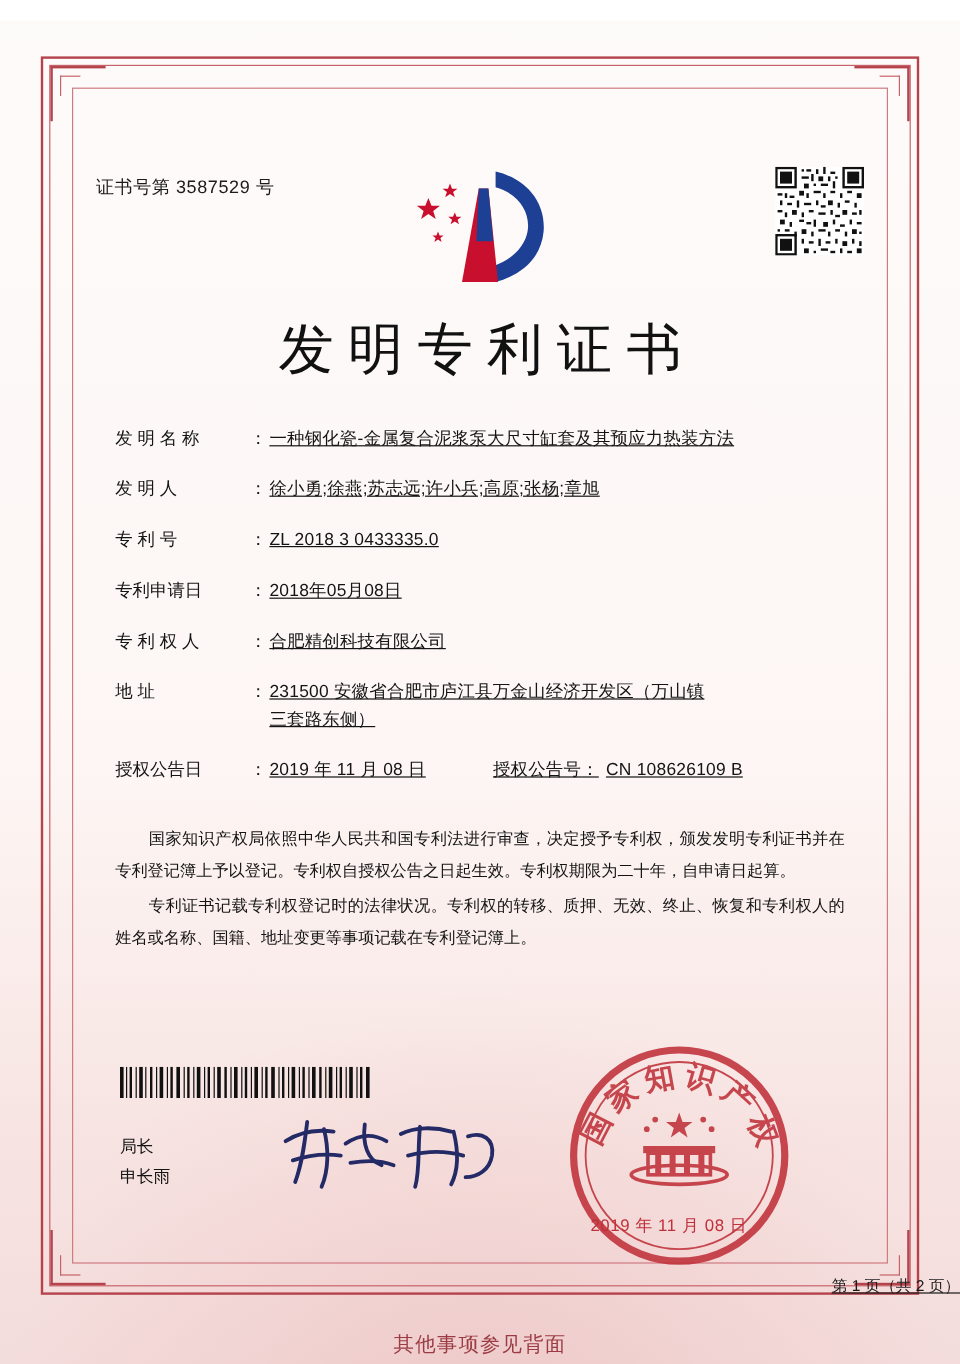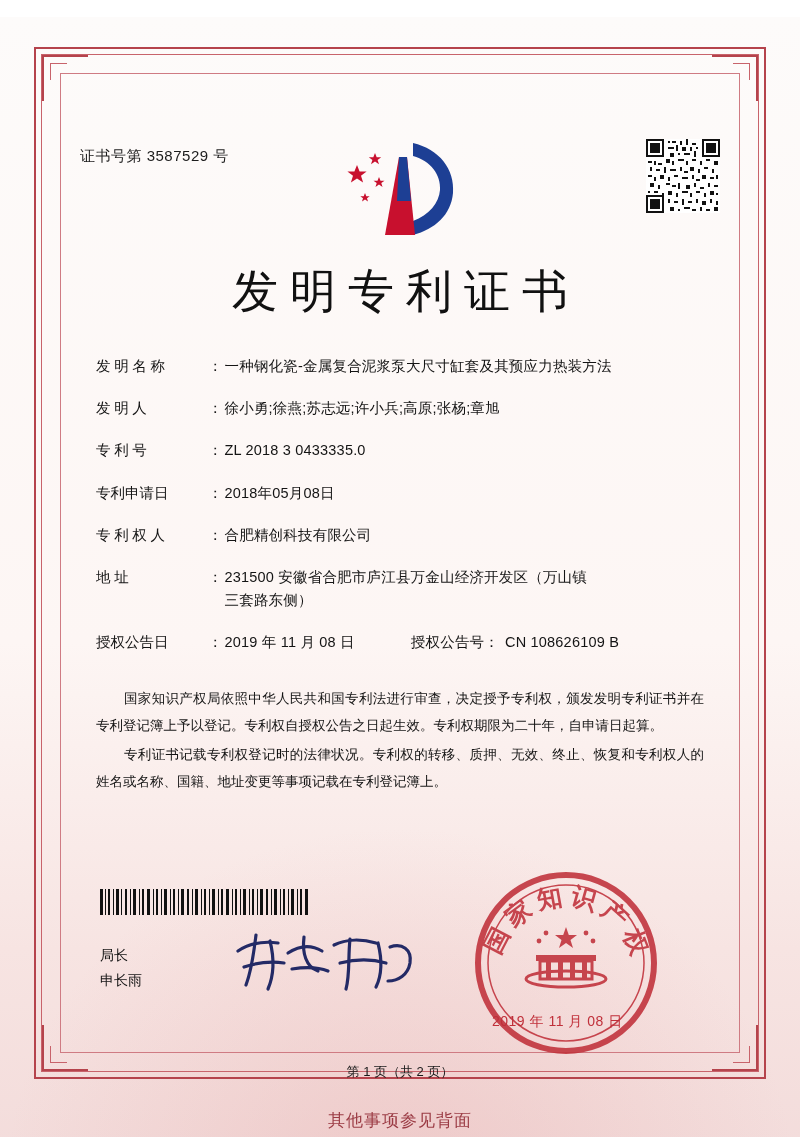--- a/index.html
+++ b/index.html
@@ -119,27 +119,27 @@
     display: flex;
     align-items: flex-start;
     margin-bottom: 19px;
   }
   .label {
     width: 112px;
     flex: 0 0 112px;
     white-space: nowrap;
     letter-spacing: 0;
     color: #141414;
-    font-family: Liberation Serif, serif;
   }
   .colon { margin: 0 2px 0 0; }
   .value {
     flex: 1;
     color: #141414;
     letter-spacing: 0.2px;
+    text-decoration: underline;
   }
   .value .l2 { display: block; margin-left: 0; }
   .row.inline-two .value { display: flex; }
   .value-main { flex: 0 0 auto; }
   .second-label {
     margin-left: 56px;
     white-space: nowrap;
   }
   .second-value { margin-left: 6px; }
 
@@ -188,23 +188,24 @@
     left: 492px; top: 996px;
     font-size: 14px;
     color: #c0303a;
     letter-spacing: 0.5px;
   }
   
   .page-num {
     position: absolute;
     left: 0; right: 0;
     top: 1046px;
-    text-align: center;
+    text-align: right;
     font-size: 13px;
     color: #1a1a1a;
+    text-decoration: underline;
   }
   .footer-note {
     position: absolute;
     left: 0; right: 0;
     top: 1092px;
     text-align: center;
     font-size: 17px;
     color: #9b3b44;
     letter-spacing: 1px;
   }

